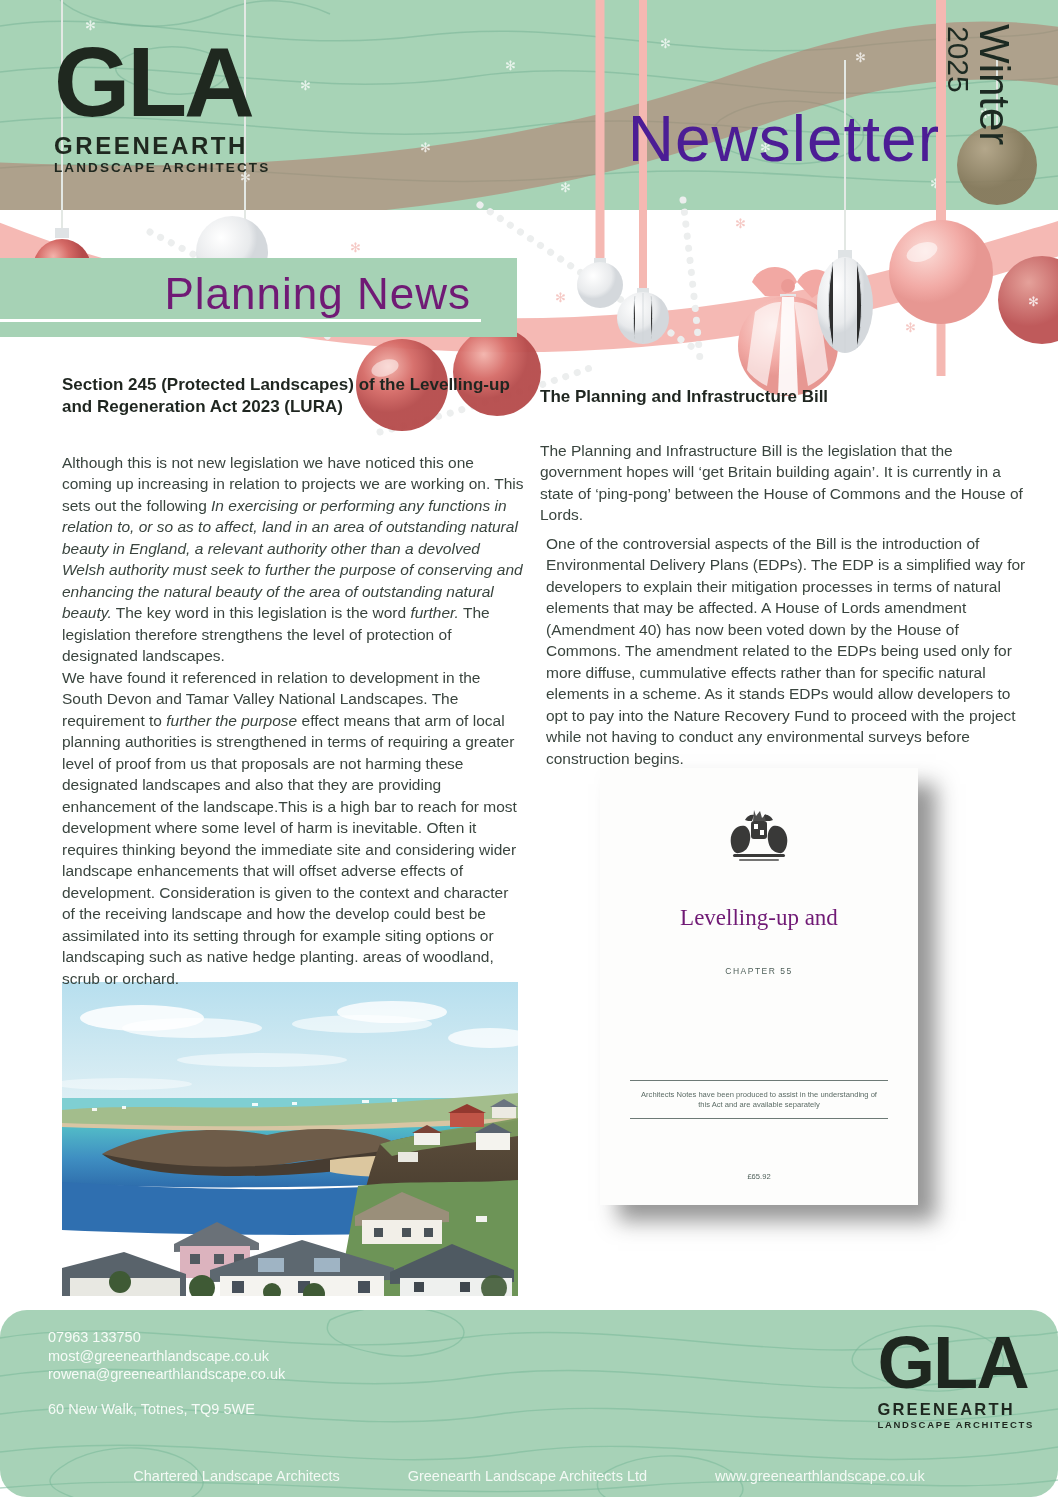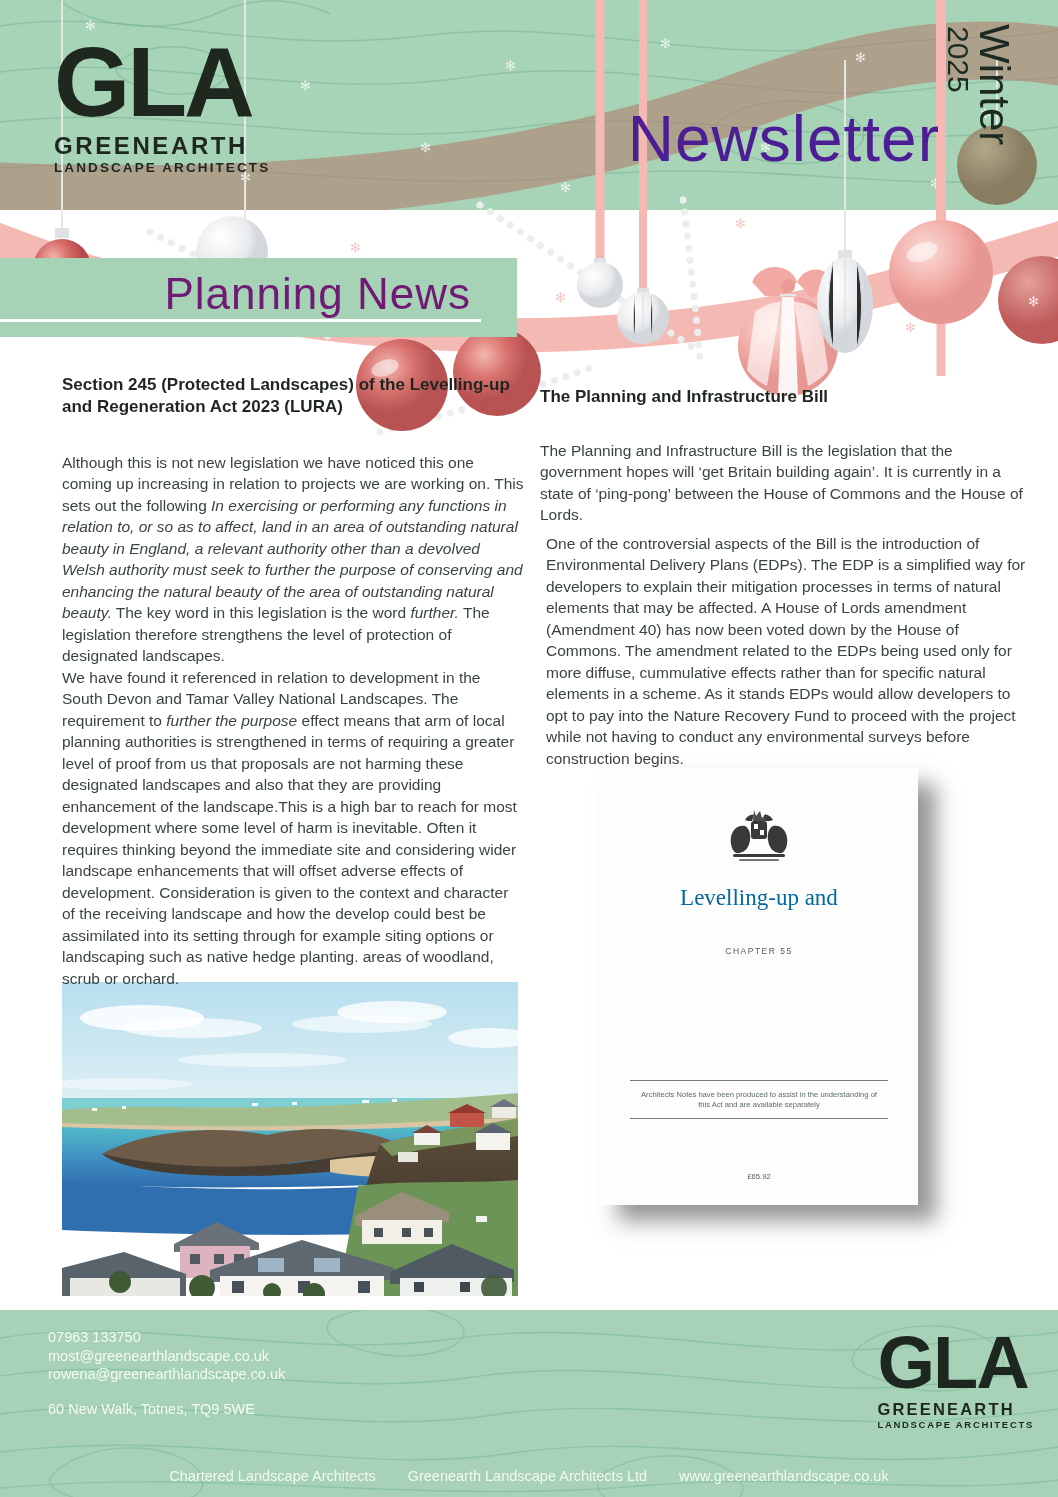--- a/index.html
+++ b/index.html
@@ -31,35 +31,35 @@
   .lp2{left:62px;top:651px;width:462px;}
   .rh{left:540px;top:386px;width:480px;}
   .rp1{left:540px;top:424px;width:486px;}
   .rp2{left:540px;top:517px;width:486px;margin-left:6px;}
   
   .photo{position:absolute;left:62px;top:982px;width:456px;height:314px;z-index:2;overflow:hidden;}
   
   .act{position:absolute;left:600px;top:768px;width:318px;height:437px;background:#fdfdfc;
        box-shadow:18px 16px 20px rgba(45,45,45,.5);z-index:2;text-align:center;}
   .act .crest{margin-top:38px;opacity:.88;}
-  .act .a-title{font-family:"Liberation Serif", serif;font-size:23px;line-height:28px;color:#0369a1;margin-top:16px;}
+  .act .a-title{font-family:"Liberation Serif", serif;font-size:23px;line-height:28px;color:#701a75;margin-top:36px;}
   .act .a-chapter{margin-top:34px;font-size:8.5px;letter-spacing:1.5px;color:#4e5f59;filter:blur(.4px);text-align:center;}
   .act .a-note{position:absolute;left:30px;right:30px;top:312px;border-top:1.2px solid #6d7a76;border-bottom:1.2px solid #6d7a76;
        padding:9px 8px;font-size:7.6px;line-height:9.5px;color:#5b6b65;filter:blur(.35px);}
   .act .a-price{position:absolute;left:0;right:0;top:404px;font-size:7.6px;color:#4e5f59;filter:blur(.4px);}
   
-  .footer{position:absolute;left:0;top:1310px;width:1058px;height:187px;background:#a7d2b7;z-index:2;}
+  .footer{position:absolute;left:0;top:1310px;width:1058px;height:187px;background:#a7d2b7;z-index:2;border-radius:27px;}
   .footer svg.contours{position:absolute;left:0;top:0;}
   .f-contact{position:absolute;left:48px;top:18px;font-size:14.5px;line-height:18.5px;color:#f6fbf7;}
   .f-contact .gap{height:16px;}
   .f-logo{position:absolute;right:24px;top:18px;text-align:left;color:#1e271f;line-height:1;}
   .f-logo .acr{font-size:74px;font-weight:bold;letter-spacing:-2px;line-height:70px;display:block;}
   .f-logo .nm{font-size:16.5px;font-weight:bold;letter-spacing:2.2px;display:block;margin-top:3px;}
   .f-logo .tg{font-size:9.5px;font-weight:bold;letter-spacing:1.7px;display:block;margin-top:2px;}
-  .f-bottom{position:absolute;left:0;bottom:13px;width:100%;display:flex;justify-content:center;gap:32px;
+  .f-bottom{position:absolute;left:0;bottom:13px;width:100%;display:flex;justify-content:center;gap:68px;
        font-size:14.5px;color:#f3f9f4;}
   .it{font-style:italic;text-align:right;}
 </style>
 </head>
 <body>
 
 <div class="page">
 
   <div class="header-band">
     <svg width="1058" height="210" viewBox="0 0 1058 210">

